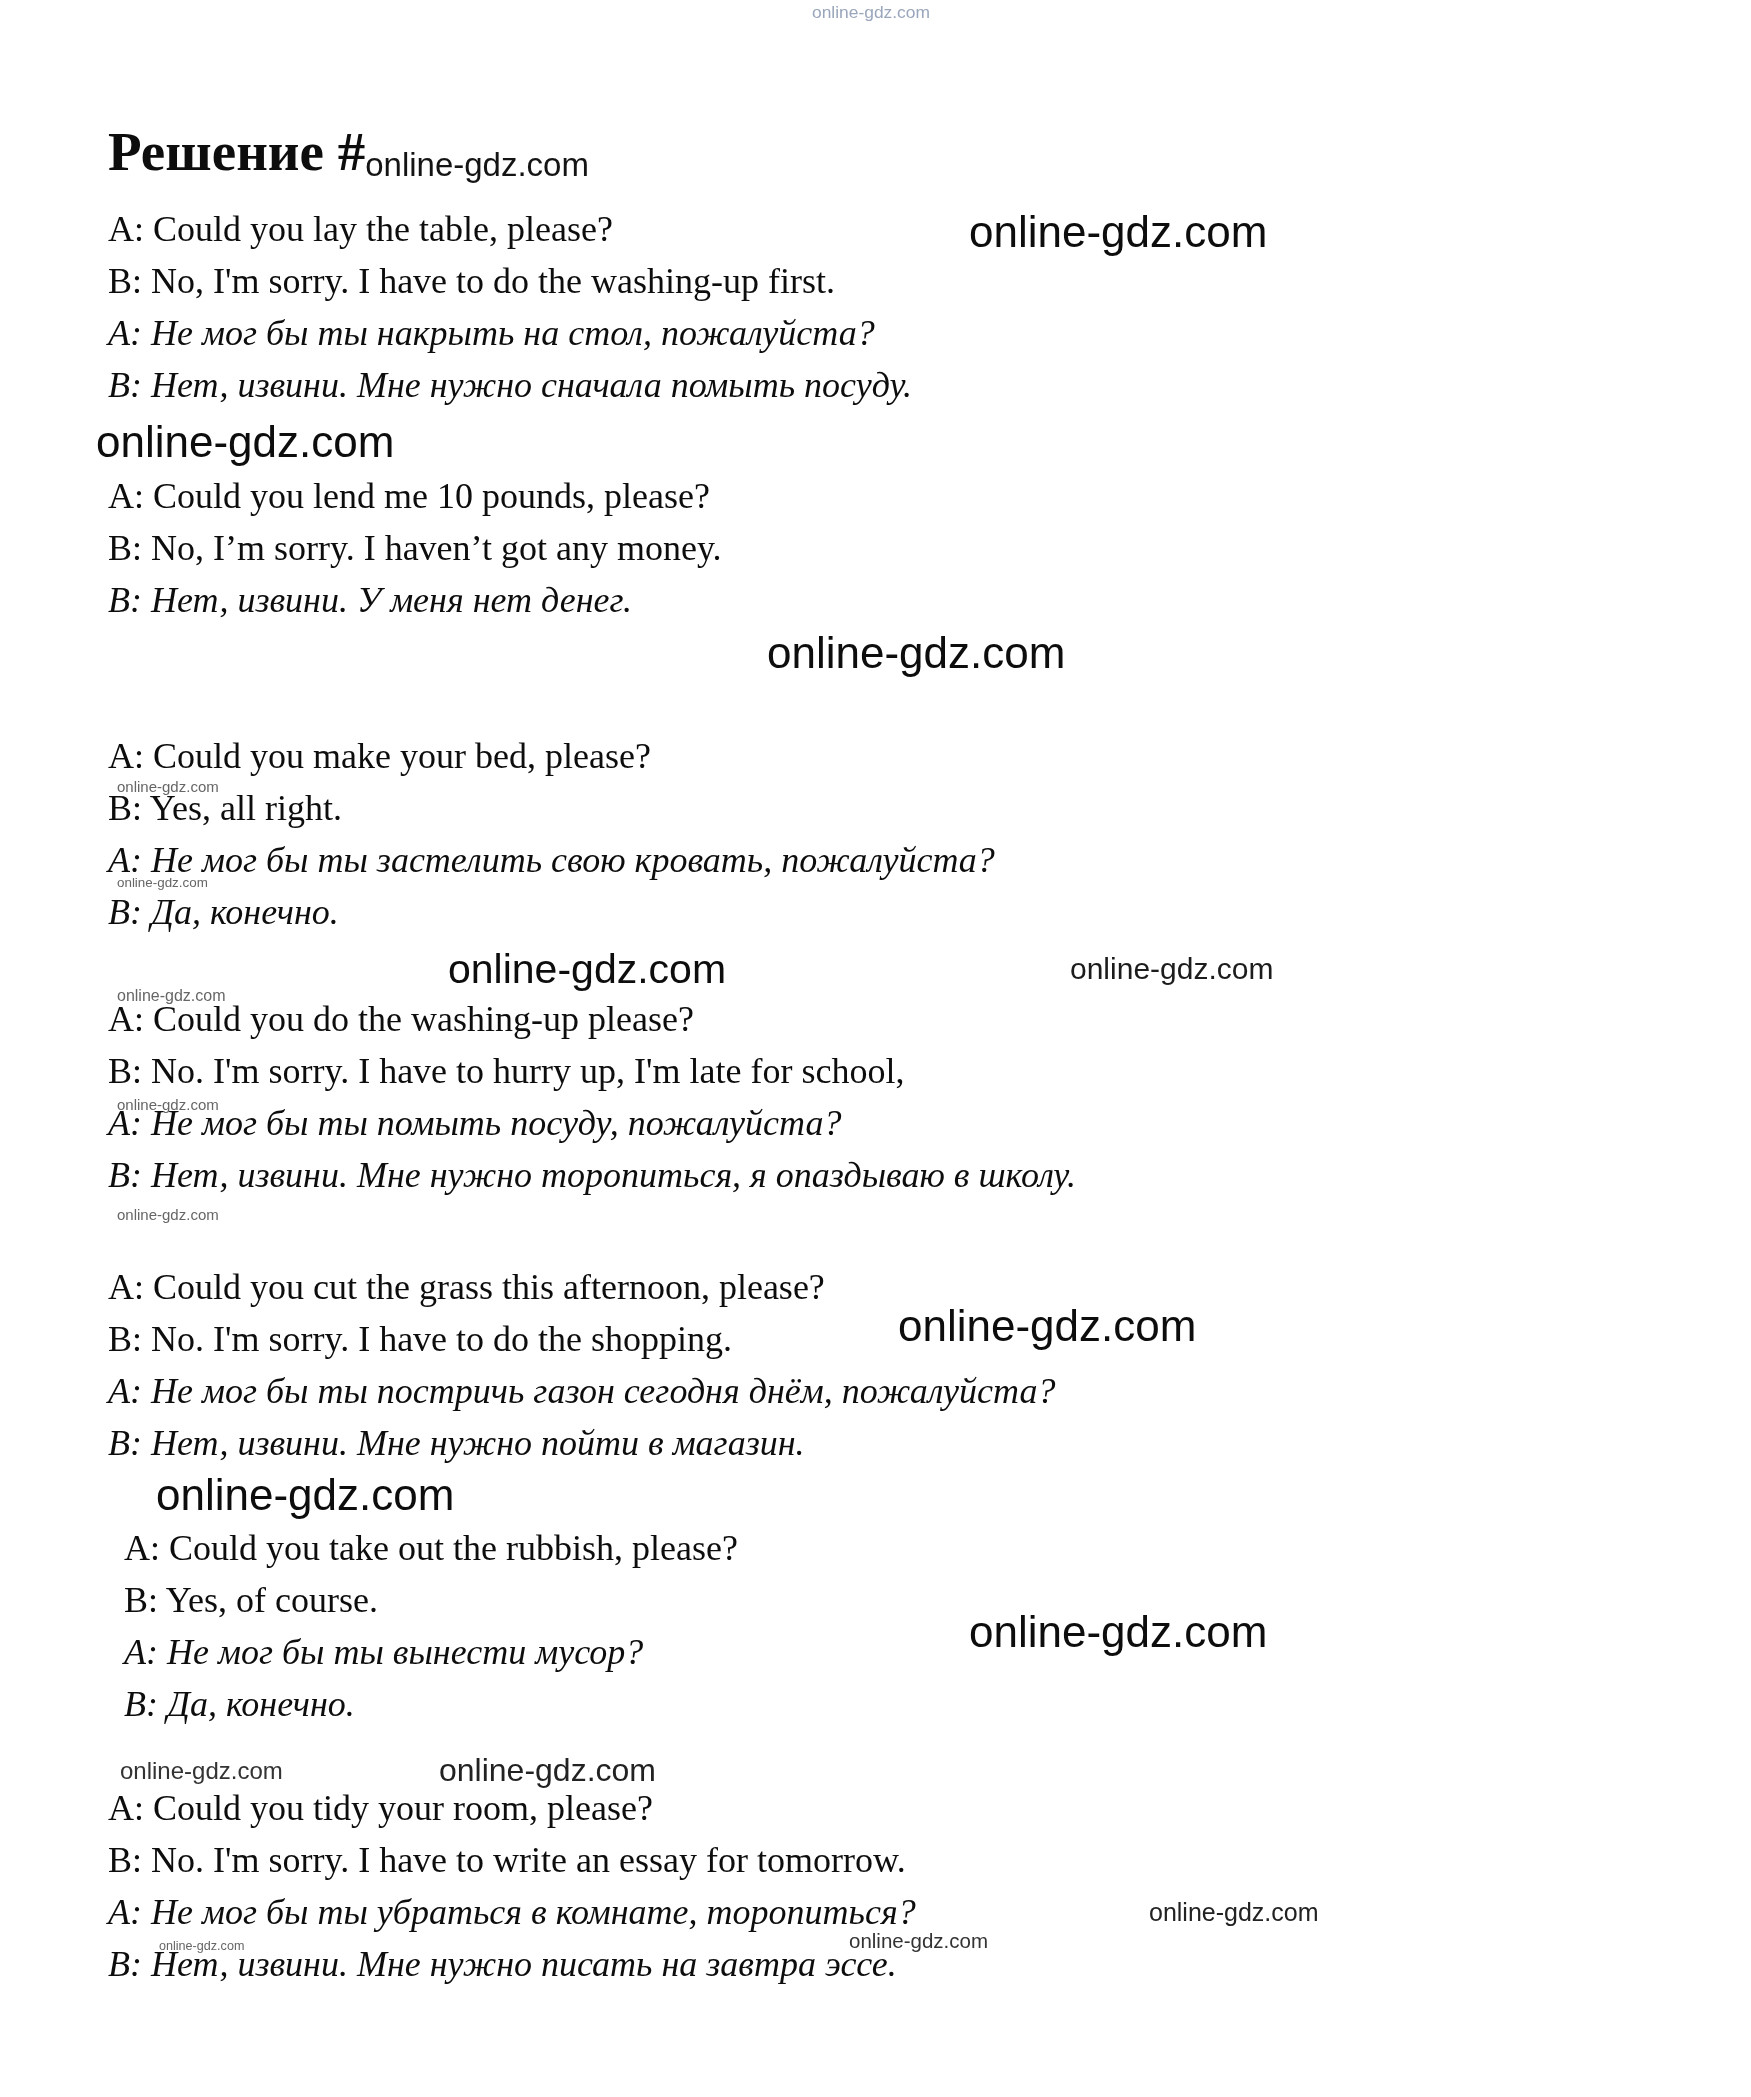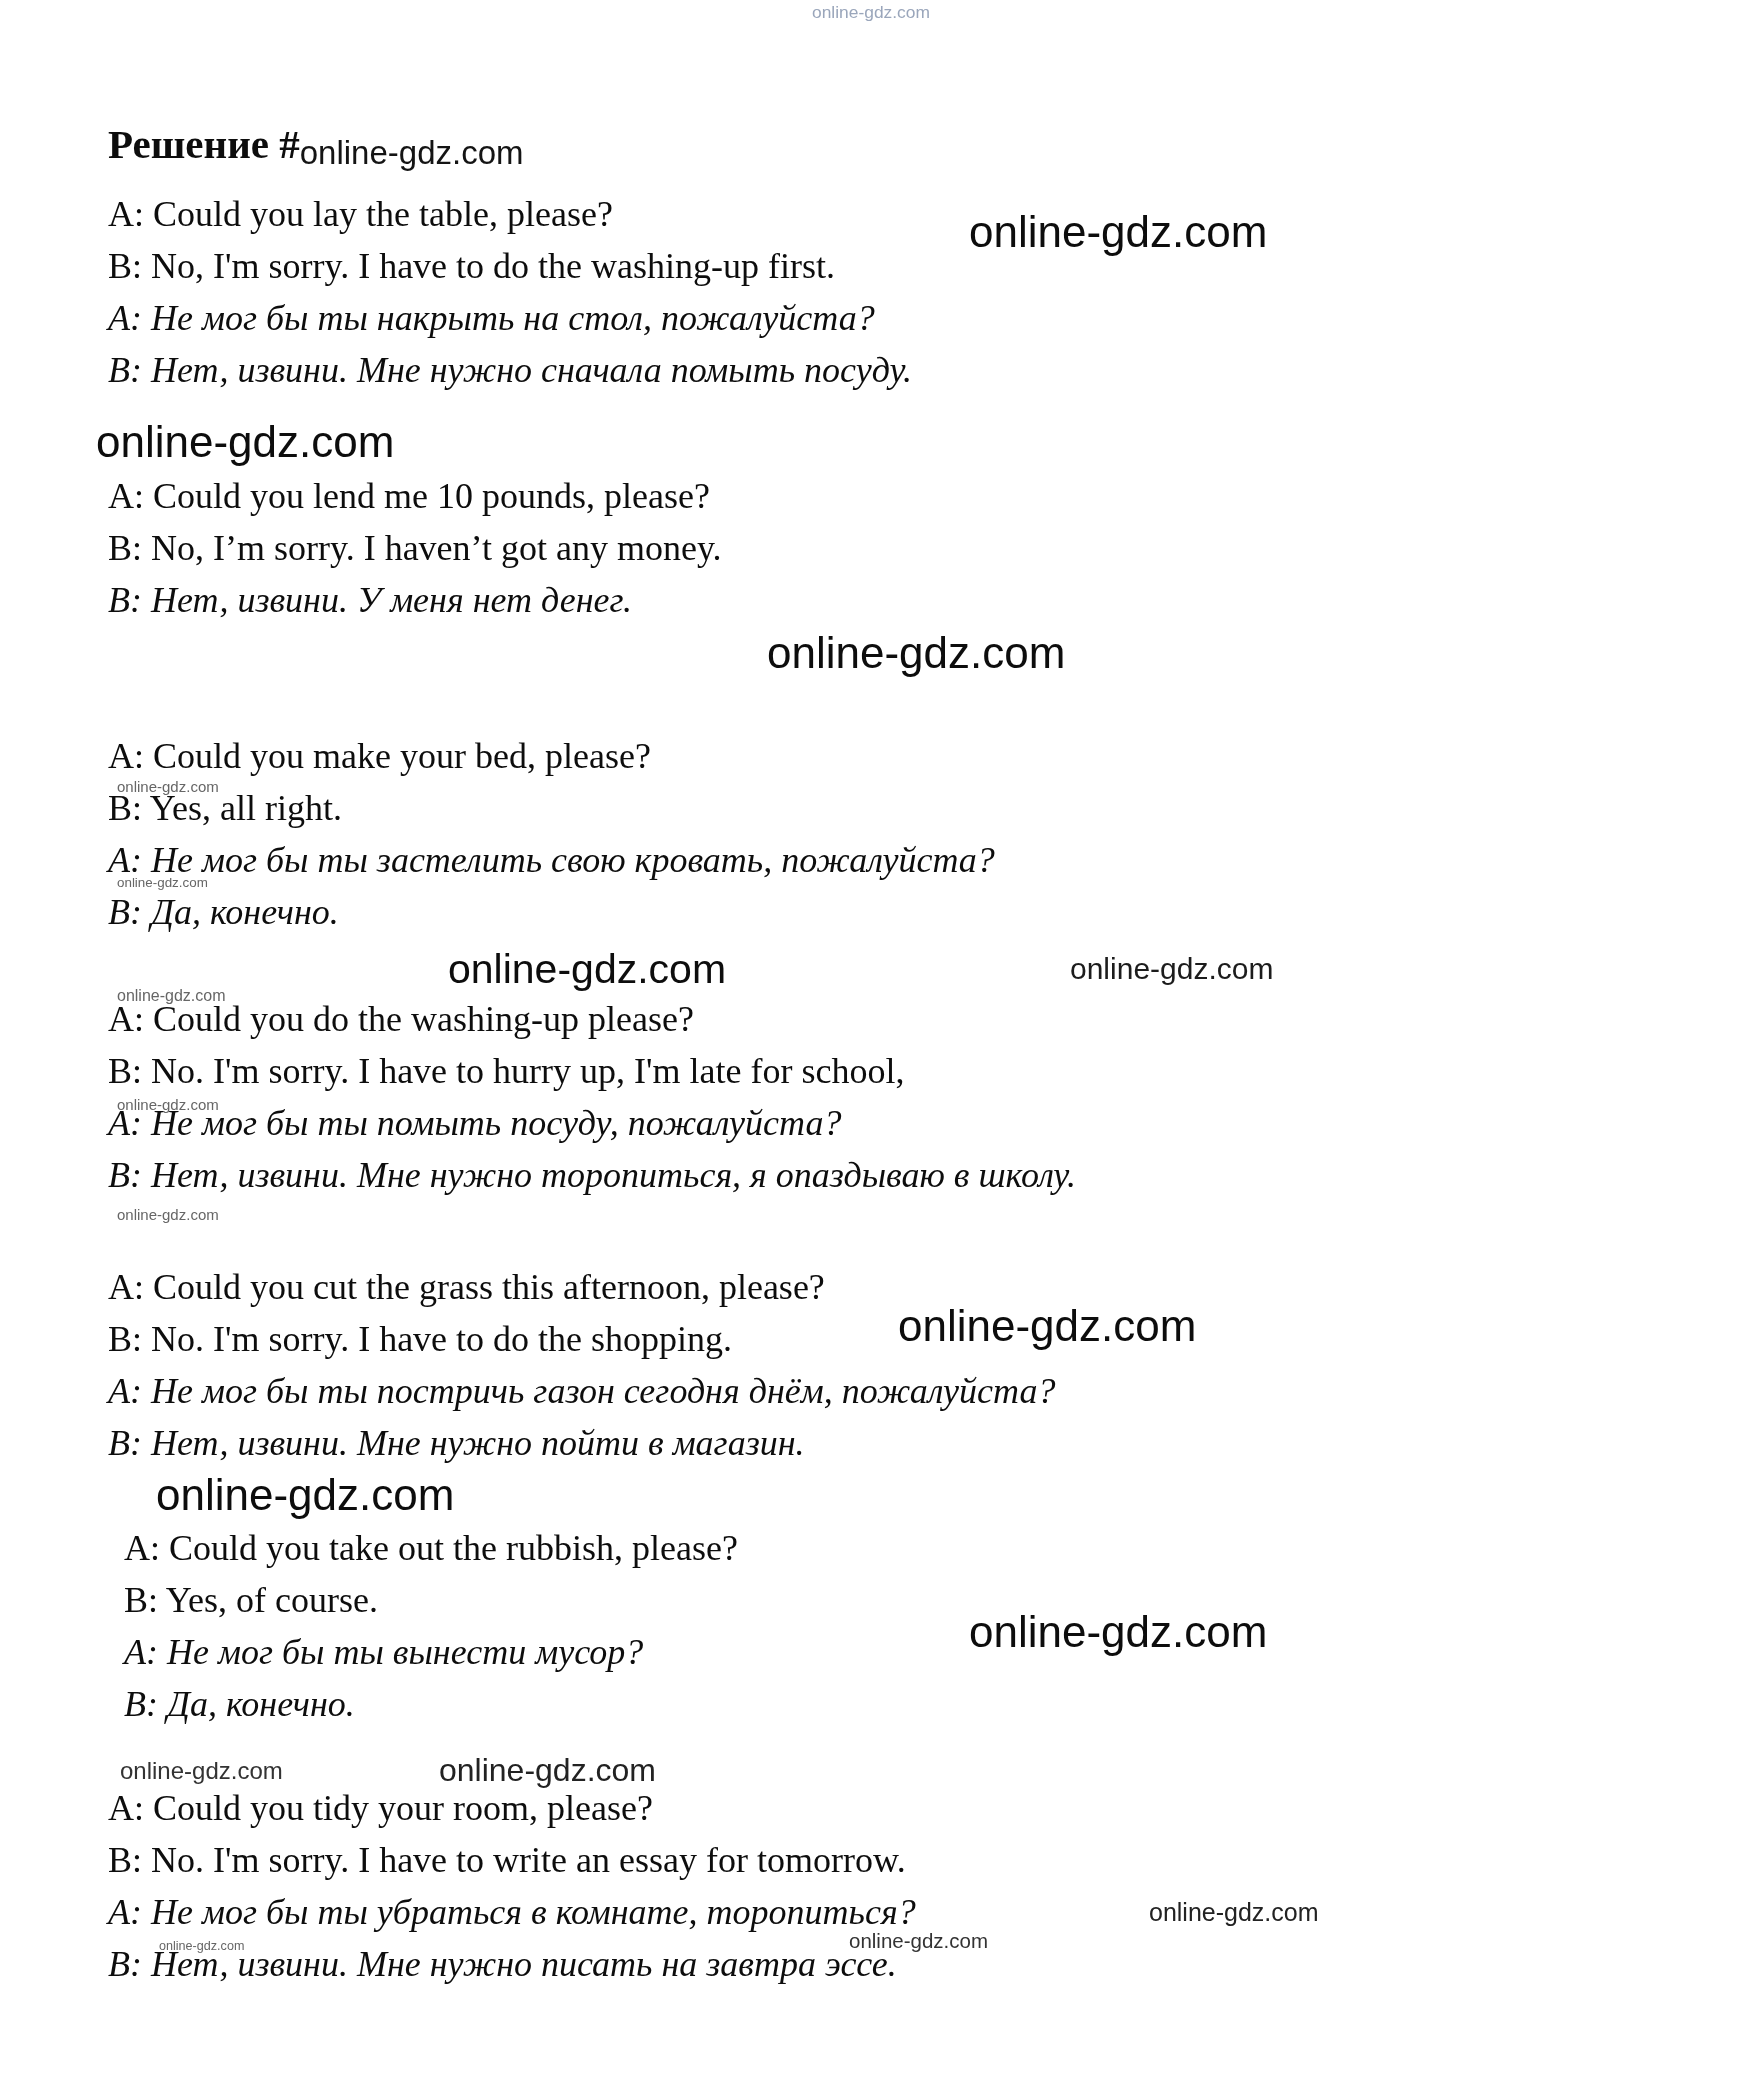--- a/index.html
+++ b/index.html
@@ -13,21 +13,21 @@
     color: #111111;
   }
   .heading {
     position: absolute;
     left: 108px;
     top: 120px;
     white-space: nowrap;
   }
   .heading-bold {
     font-weight: bold;
-    font-size: 41px;
+    font-size: 55px;
     font-family: "Liberation Serif", "DejaVu Serif", serif;
     color: #0d0d0d;
   }
   .heading-wm {
     font-family: "Liberation Sans", "DejaVu Sans", sans-serif;
     font-size: 33px;
     color: #141414;
     position: relative;
     top: 6.3px;
   }
@@ -52,21 +52,21 @@
 <body>
 
 <div class="page">
 
   <div class="wm" style="left:812px; top:1.6px; font-size:17.4px; color:#9aa6bb; filter:blur(0.5px);">online-gdz.com</div>
 
   <div class="heading">
     <span class="heading-bold">Решение #</span><span class="heading-wm">online-gdz.com</span>
   </div>
 
-  <div class="dialogue" style="top:188px;">
+  <div class="dialogue" style="top:203px;">
     <div class="line en">A: Could you lay the table, please?</div>
     <div class="line en">B: No, I'm sorry. I have to do the washing-up first.</div>
     <div class="line ru">А: Не мог бы ты накрыть на стол, пожалуйста?</div>
     <div class="line ru">В: Нет, извини. Мне нужно сначала помыть посуду.</div>
   </div>
 
   <div class="dialogue" style="top:470px;">
     <div class="line en">A: Could you lend me 10 pounds, please?</div>
     <div class="line en">B: No, I’m sorry. I haven’t got any money.</div>
     <div class="line ru">В: Нет, извини. У меня нет денег.</div>

